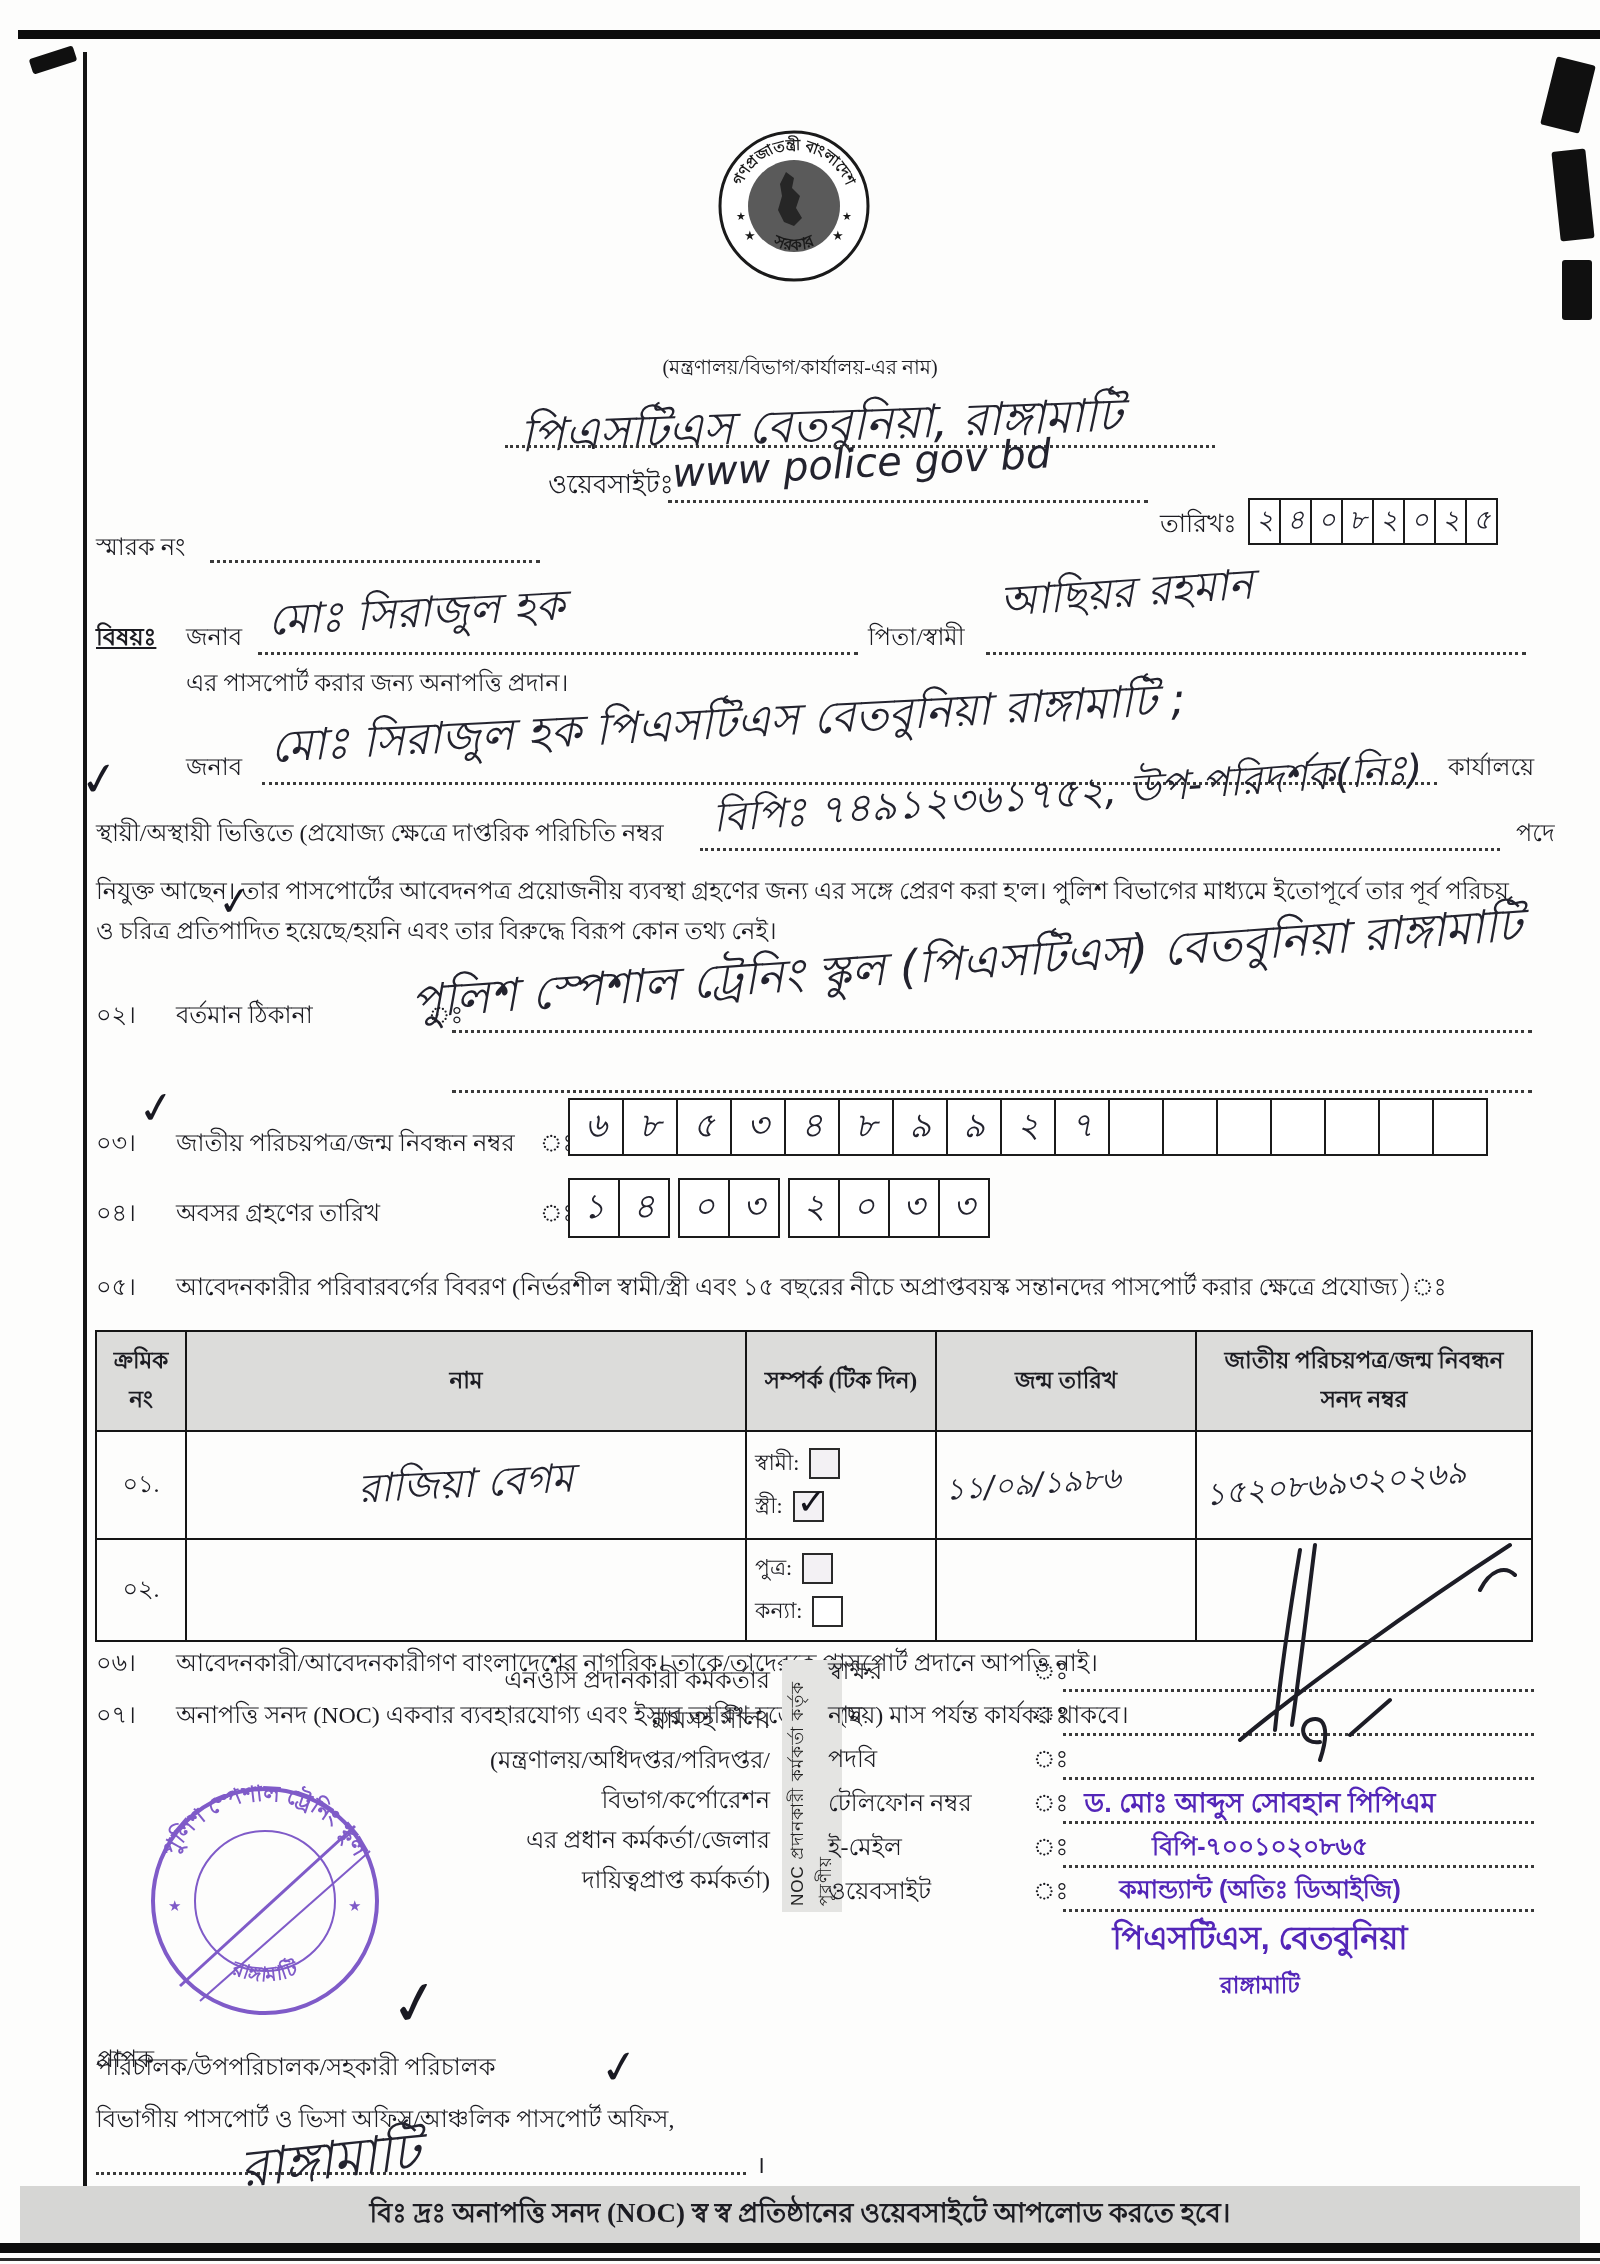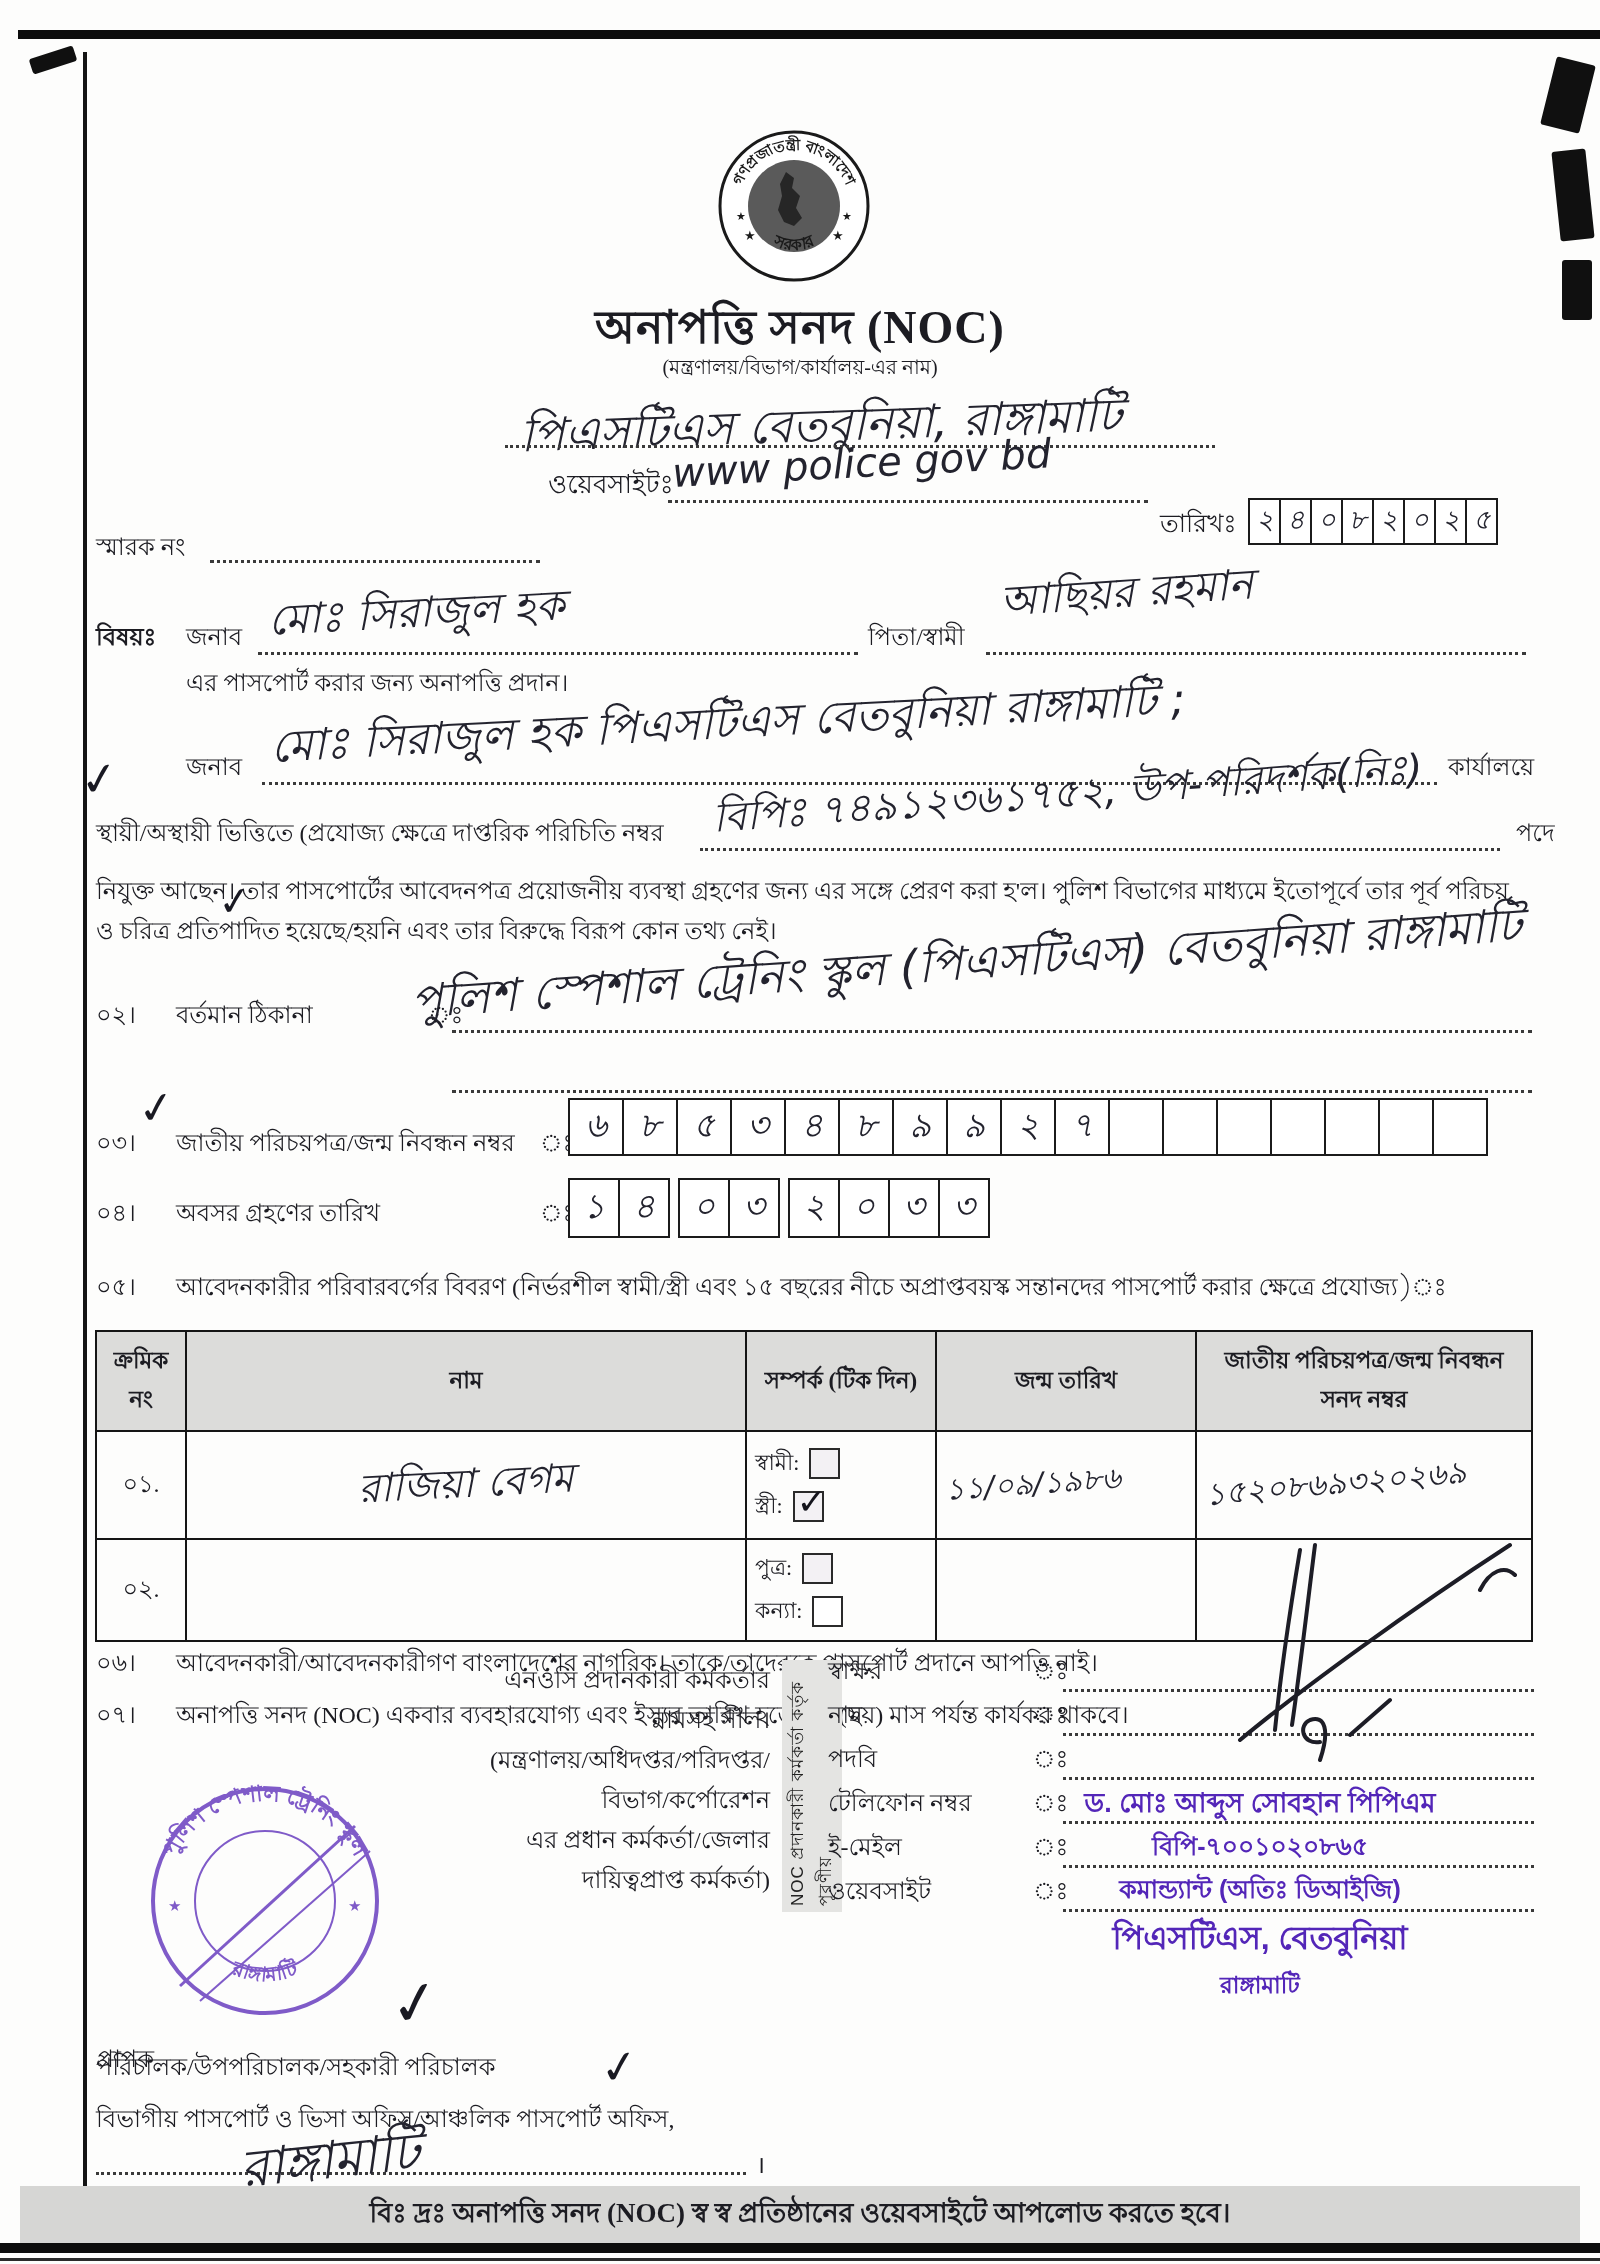--- a/index.html
+++ b/index.html
@@ -75,21 +75,20 @@
     </text>
     <text font-size="16" font-weight="bold" fill="#1a1a1a" font-family="Liberation Serif, serif">
       <textPath href="#arcBot" startOffset="50%" text-anchor="middle">সরকার</textPath>
     </text>
     <text x="28" y="112" font-size="13" fill="#1a1a1a">★</text>
     <text x="116" y="112" font-size="13" fill="#1a1a1a">★</text>
     <text x="20" y="92" font-size="11" fill="#1a1a1a">★</text>
     <text x="126" y="92" font-size="11" fill="#1a1a1a">★</text>
   </svg>
 
-  <div class="abs title" style="left:0;top:292px;width:1600px;text-align:center;">অনাপত্তি সনদ (NOC)</div>
   <div class="abs subtitle" style="left:0;top:352px;width:1600px;text-align:center;">(মন্ত্রণালয়/বিভাগ/কার্যালয়-এর নাম)</div>
 
   <div class="abs hw" style="left:520px;top:390px;font-size:46px;transform:rotate(-2deg);">পিএসটিএস বেতবুনিয়া, রাঙ্গামাটি</div>
   <div class="dotline" style="left:505px;top:445px;width:710px;"></div>
 
   <div class="abs p" style="left:548px;top:468px;font-size:26px;">ওয়েবসাইটঃ</div>
   <div class="abs hw" style="left:672px;top:440px;font-size:40px;transform:rotate(-3deg);">www police gov bd</div>
   <div class="dotline" style="left:668px;top:500px;width:480px;"></div>
 
   <div class="abs p" style="left:96px;top:532px;">স্মারক নং</div>
@@ -116,21 +115,21 @@
         <span class="hw">০</span>
       </div>
     <div class="dbox dbox-sm">
         <span class="hw">২</span>
       </div>
     <div class="dbox dbox-sm">
         <span class="hw">৫</span>
       </div>
   </div>
 
-  <div class="abs p" style="left:96px;top:622px;font-weight:bold;">বিষয়ঃ</div>
+  <div class="abs p" style="left:96px;top:622px;font-weight:bold;text-decoration:underline;">বিষয়ঃ</div>
   <div class="abs p" style="left:186px;top:622px;">জনাব</div>
   <div class="abs hw" style="left:268px;top:580px;font-size:42px;transform:rotate(-3deg);">মোঃ সিরাজুল হক</div>
   <div class="dotline" style="left:258px;top:652px;width:600px;"></div>
   <div class="abs p" style="left:868px;top:622px;">পিতা/স্বামী</div>
   <div class="abs hw" style="left:1000px;top:560px;font-size:42px;transform:rotate(-4deg);">আছিয়র রহমান</div>
   <div class="dotline" style="left:986px;top:652px;width:540px;"></div>
   <div class="abs p" style="left:186px;top:668px;">এর পাসপোর্ট করার জন্য অনাপত্তি প্রদান।</div>
 
   <div class="abs p" style="left:186px;top:752px;">জনাব</div>
   <div class="abs hw" style="left:270px;top:690px;font-size:44px;transform:rotate(-3deg);">মোঃ সিরাজুল হক পিএসটিএস বেতবুনিয়া রাঙ্গামাটি ;</div>

